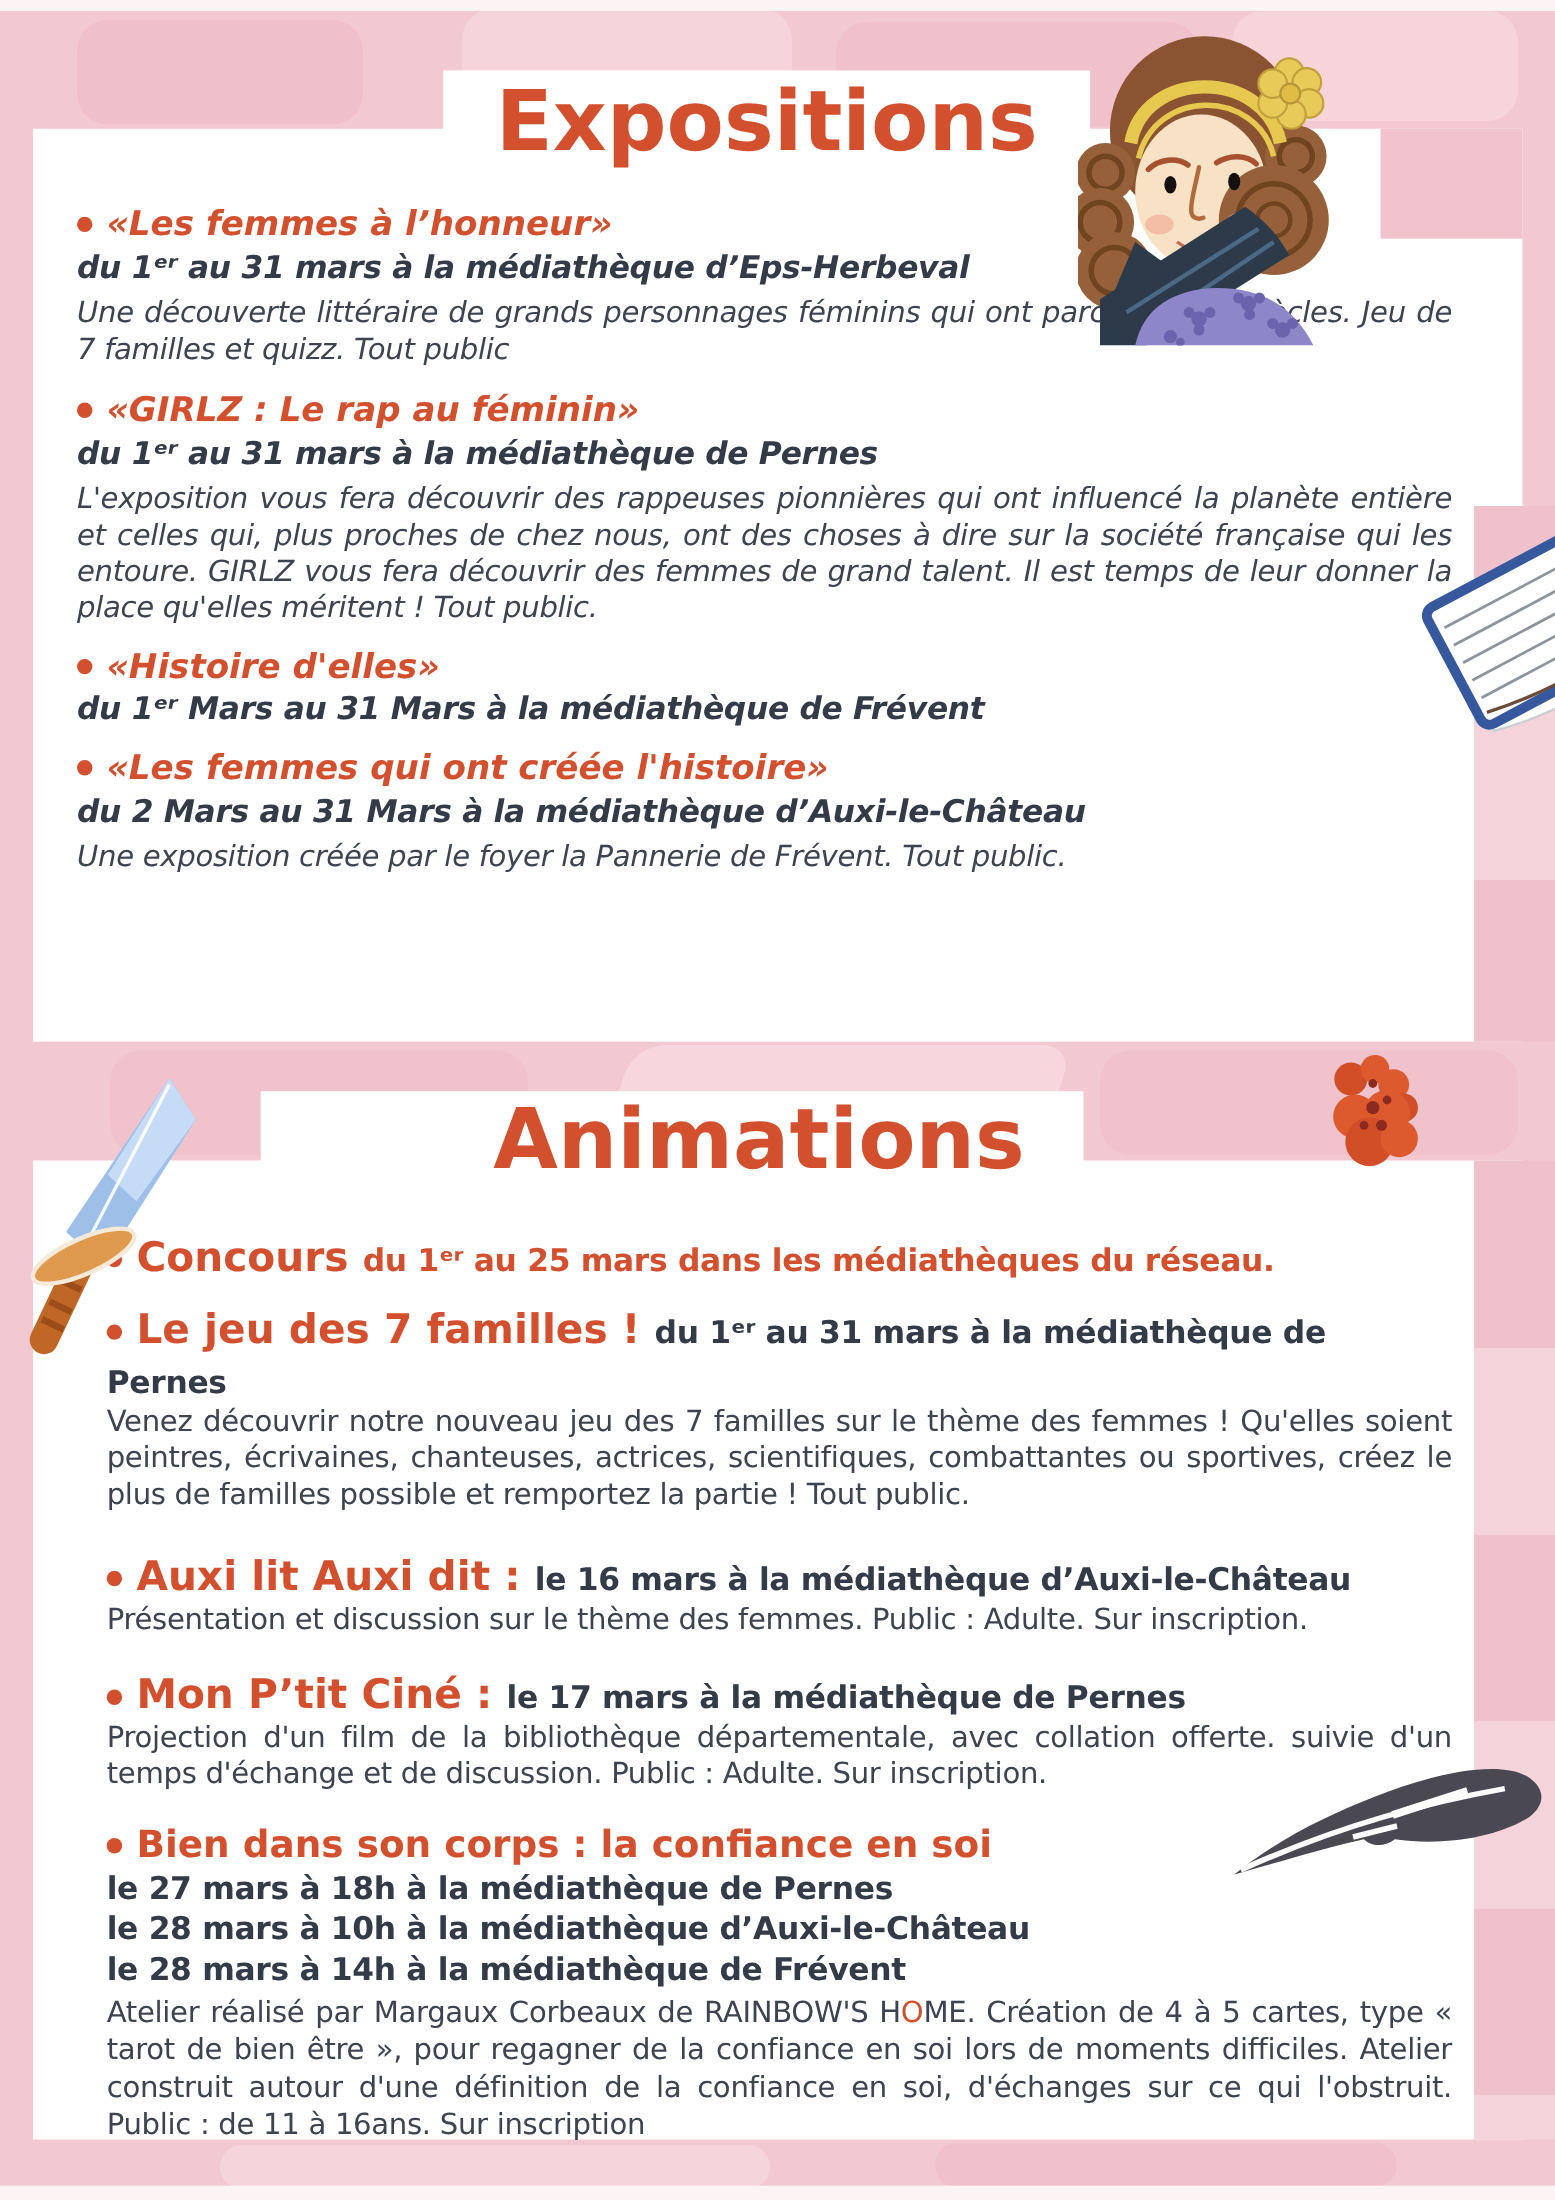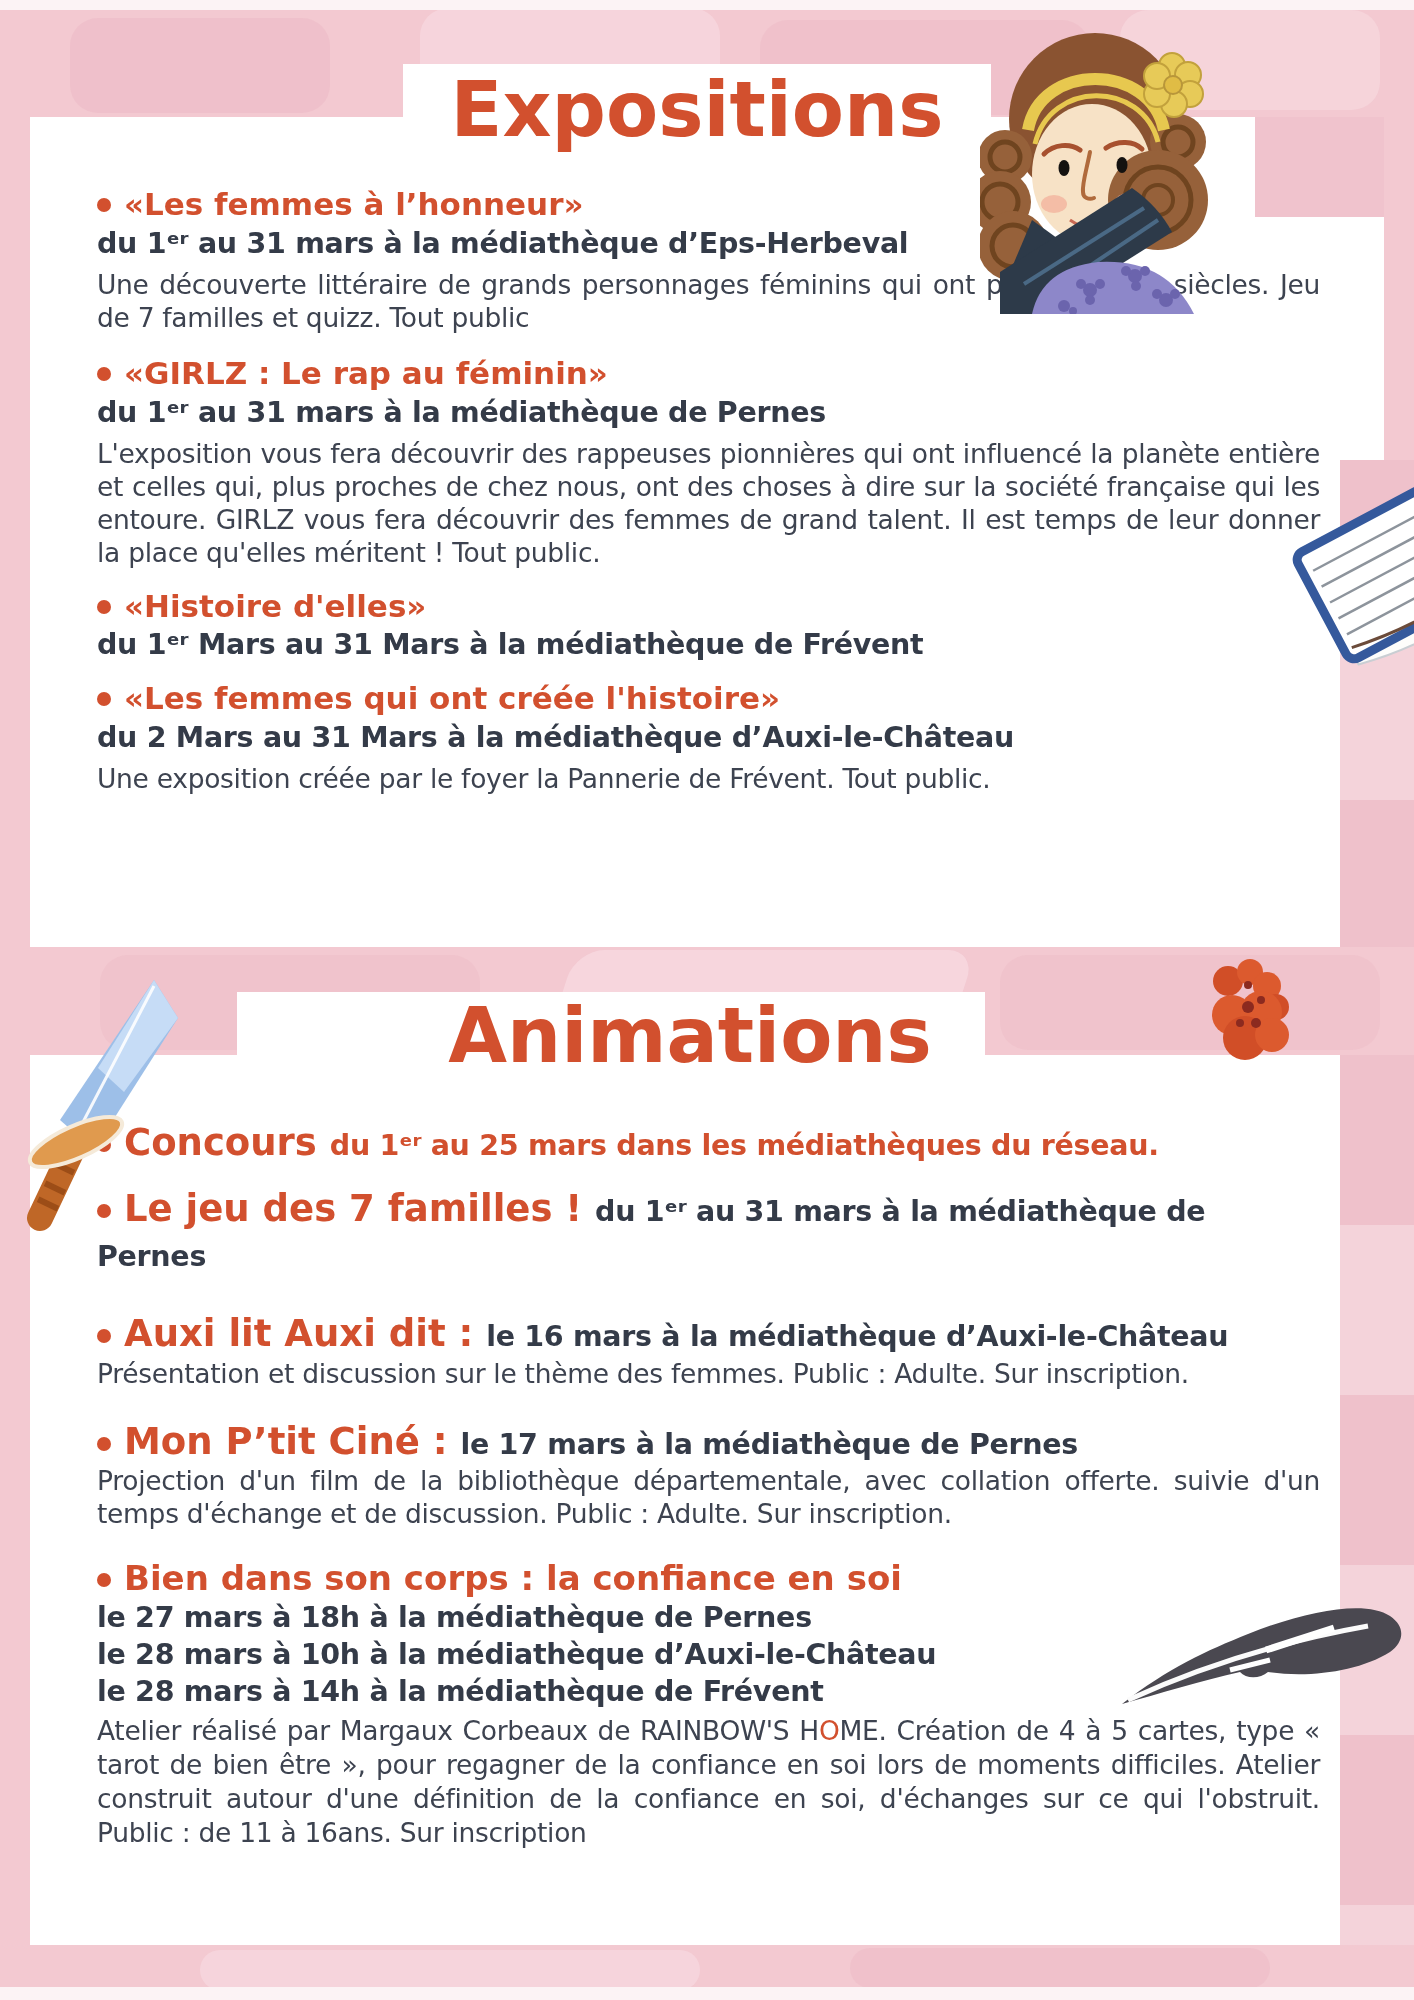--- a/index.html
+++ b/index.html
@@ -13,21 +13,21 @@
   .edge-strip{position:absolute;left:0;width:1414px;background:#fcf3f5;z-index:1;}
   .margin-strip{position:absolute;z-index:2;
     background:repeating-linear-gradient(180deg,#efc1cb 0 170px,#f4d3da 170px 340px);}
   .panel{position:absolute;background:#ffffff;z-index:1;}
   .tab{position:absolute;background:#ffffff;z-index:1;}
   .big-title{
     position:absolute;z-index:2;text-align:center;
     font-size:76px;font-weight:bold;color:#d2502e;line-height:1.05;letter-spacing:0px;
   }
   .content{position:relative;z-index:2;}
-  .content-exp{padding:68px 64px 0 67px;}
+  .content-exp{padding:68px 64px 0 40px;font-style:italic;}
   .content-ani{padding:66px 64px 0 67px;}
   .bullet{display:inline-block;width:14px;height:14px;border-radius:50%;
     background:#d2502e;margin-right:13px;transform:translateY(-3px);}
   .x-head{font-size:31px;font-weight:bold;color:#d2502e;line-height:1.25;margin:0;}
   .x-sub{font-size:28.5px;font-weight:bold;color:#343b48;line-height:36px;margin:2px 0 6px 0;letter-spacing:-0.3px;}
   .body-text{font-size:26.5px;color:#3d4350;line-height:33px;text-align:justify;
     letter-spacing:-0.3px;margin:0;}
   .body-text.lh34{line-height:34px;}
   .a-head{font-size:37px;font-weight:bold;color:#d2502e;line-height:1.2;margin:0;}
   .a-inline-orange{font-size:28.5px;font-weight:bold;color:#d2502e;letter-spacing:-0.3px;}
@@ -88,20 +88,21 @@
     <p class="body-text" style="text-align:left;">Une exposition créée par le foyer la Pannerie de Frévent. Tout public.</p>
   </div>
 </div>
 
 <div class="content content-ani" style="position:absolute;left:30px;top:1055px;width:1354px;box-sizing:border-box;">
   <div class="mb22">
     <p class="a-head"><span class="bullet"></span><span>Concours</span> <span class="a-inline-orange">du 1ᵉʳ au 25 mars dans les médiathèques du réseau.</span></p>
   </div>
   <div class="mb36">
     <p class="a-head"><span class="bullet"></span><span>Le jeu des 7 familles !</span> <span class="a-inline-dark">du 1ᵉʳ au 31 mars à la médiathèque de Pernes</span></p>
+    <p class="body-text">Venez découvrir notre nouveau jeu des 7 familles sur le thème des femmes ! Qu'elles soient peintres, écrivaines, chanteuses, actrices, scientifiques, combattantes ou sportives, créez le plus de familles possible et remportez la partie ! Tout public.</p>
   </div>
   <div class="mb30">
     <p class="a-head"><span class="bullet"></span><span>Auxi lit Auxi dit :</span> <span class="a-inline-dark">le 16 mars à la médiathèque d’Auxi-le-Château</span></p>
     <p class="body-text" style="text-align:left;">Présentation et discussion sur le thème des femmes. Public : Adulte. Sur inscription.</p>
   </div>
   <div class="mb28">
     <p class="a-head"><span class="bullet"></span><span>Mon P’tit Ciné :</span> <span class="a-inline-dark">le 17 mars à la médiathèque de Pernes</span></p>
     <p class="body-text">Projection d'un film de la bibliothèque départementale, avec collation offerte. suivie d'un temps d'échange et de discussion. Public : Adulte. Sur inscription.</p>
   </div>
   <div>

